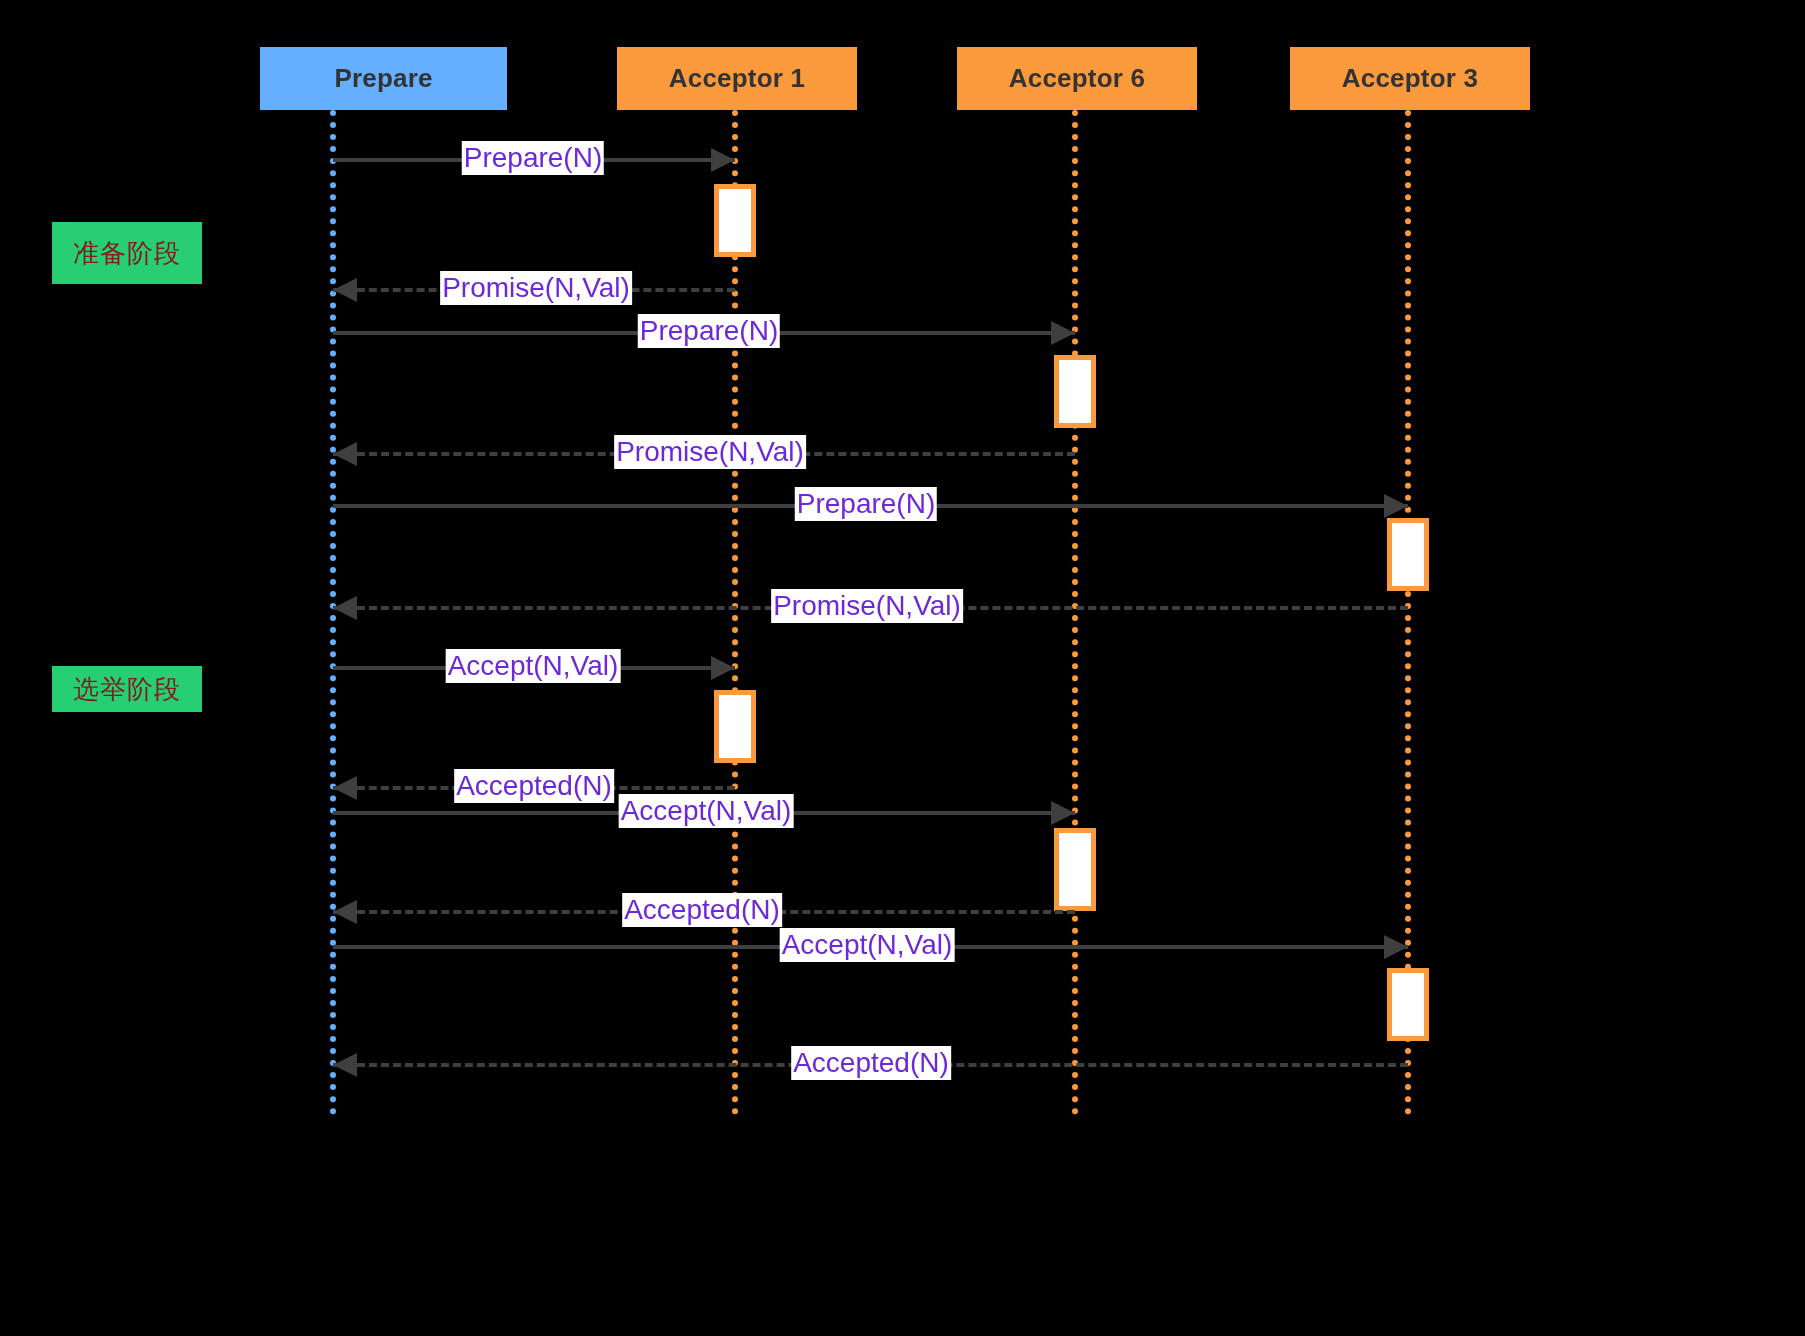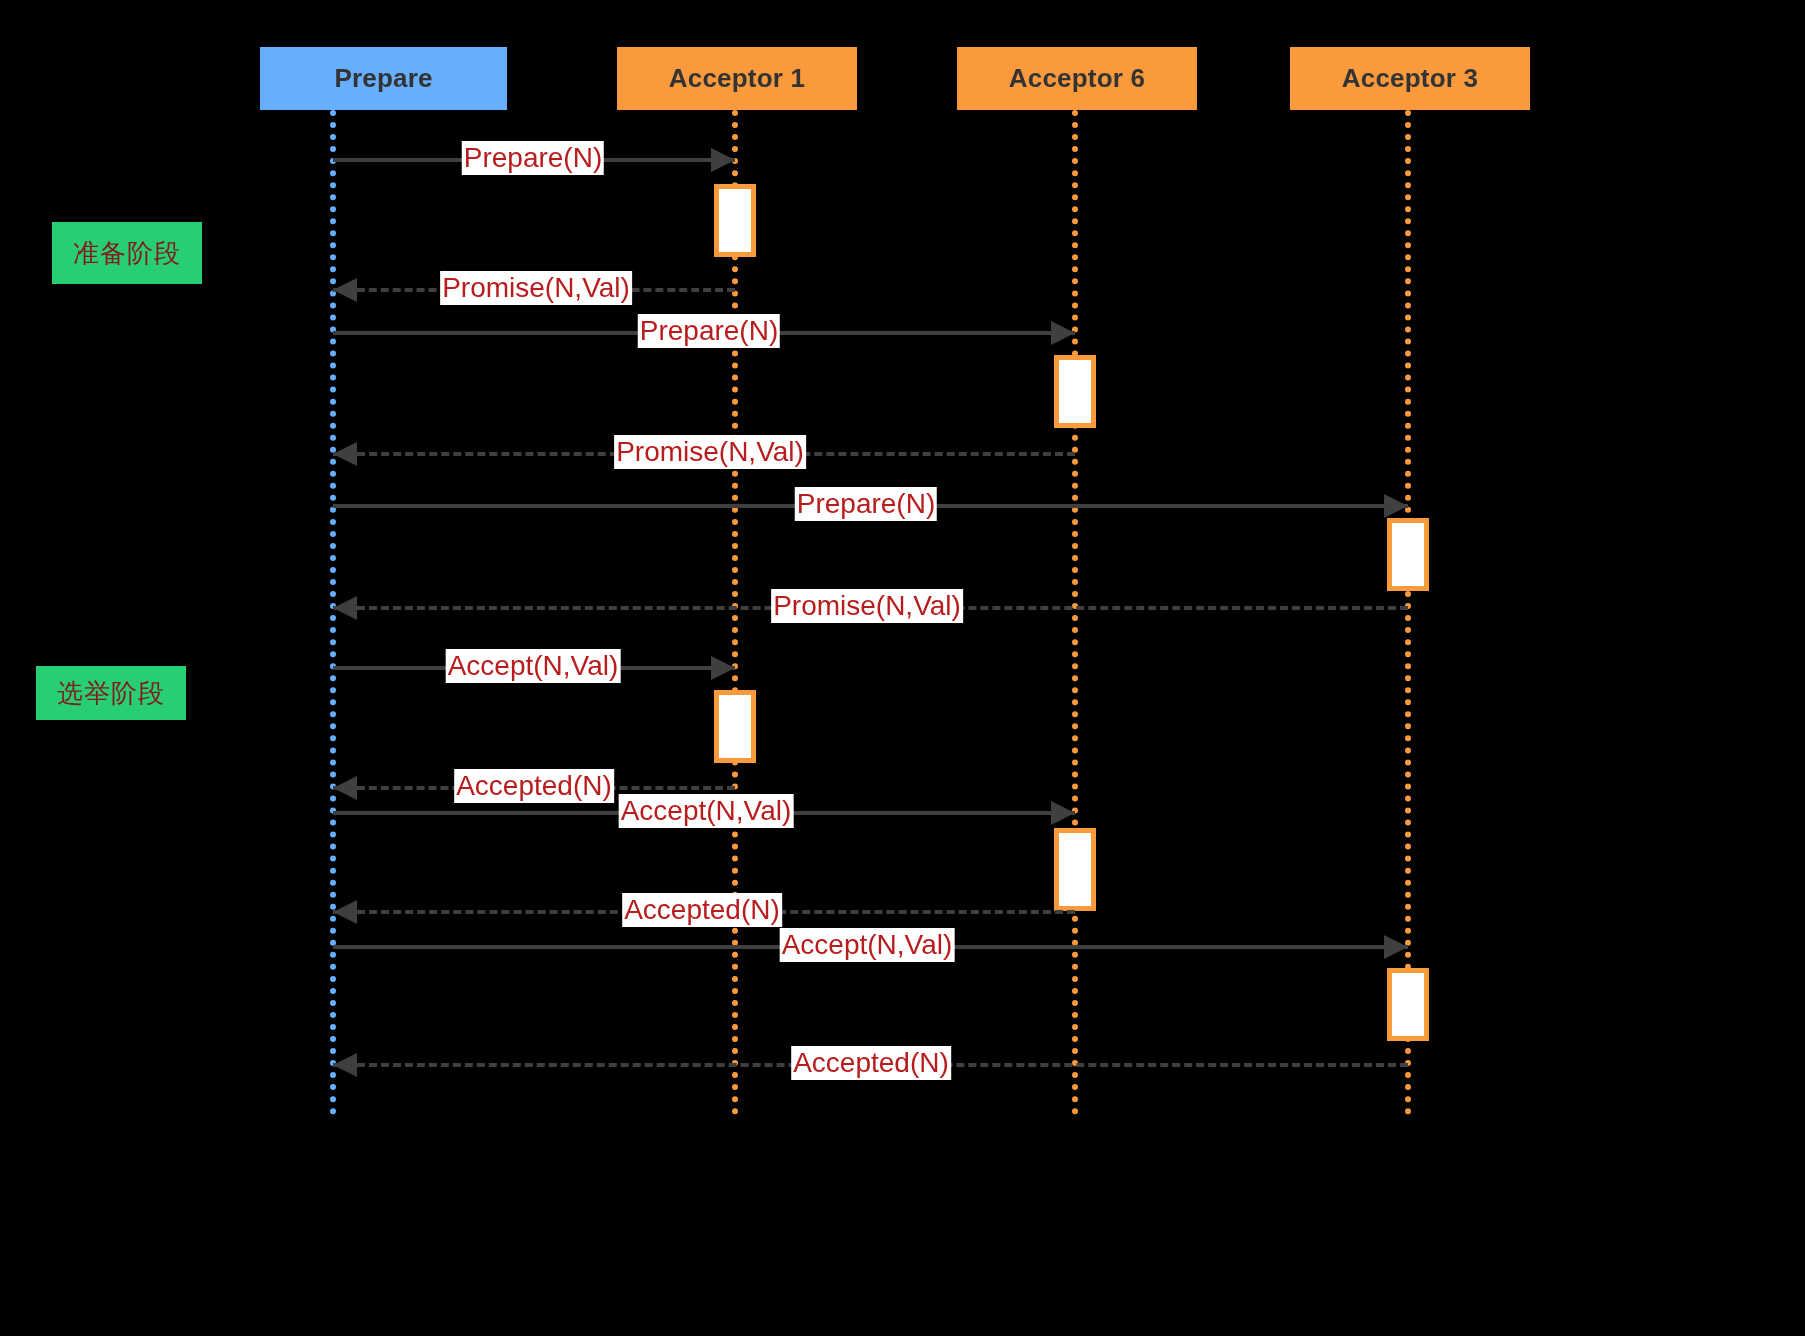--- a/index.html
+++ b/index.html
@@ -85,21 +85,21 @@
     border-left: 24px solid #3F3F3F;
   }
   .arrowhead.left {
     border-top: 12px solid transparent;
     border-bottom: 12px solid transparent;
     border-right: 24px solid #3F3F3F;
   }
   .msg-label {
     position: absolute;
     background: #FFFFFF;
-    color: #b91c1c;
+    color: #6d28d9;
     font-size: 28px;
     line-height: 34px;
     padding: 0 2px;
     white-space: nowrap;
     transform: translateX(-50%);
   }
 </style>
 </head>
 <body>
 
@@ -167,17 +167,17 @@
         <span>Acceptor 6</span>
       </div>
       <div class="participant acceptor" style="left: 1290px; top: 47px; width: 240px;">
         <span>Acceptor 3</span>
       </div>
     </div>
   <div id="notes-layer">
       <div class="phase-note" style="left: 52px; top: 222px; width: 150px; height: 62px;">
         <span>准备阶段</span>
       </div>
-      <div class="phase-note" style="left: 36px; top: 666px; width: 150px; height: 54px;">
+      <div class="phase-note" style="left: 52px; top: 666px; width: 150px; height: 46px;">
         <span>选举阶段</span>
       </div>
     </div>
 </div>
 
 </body></html>

